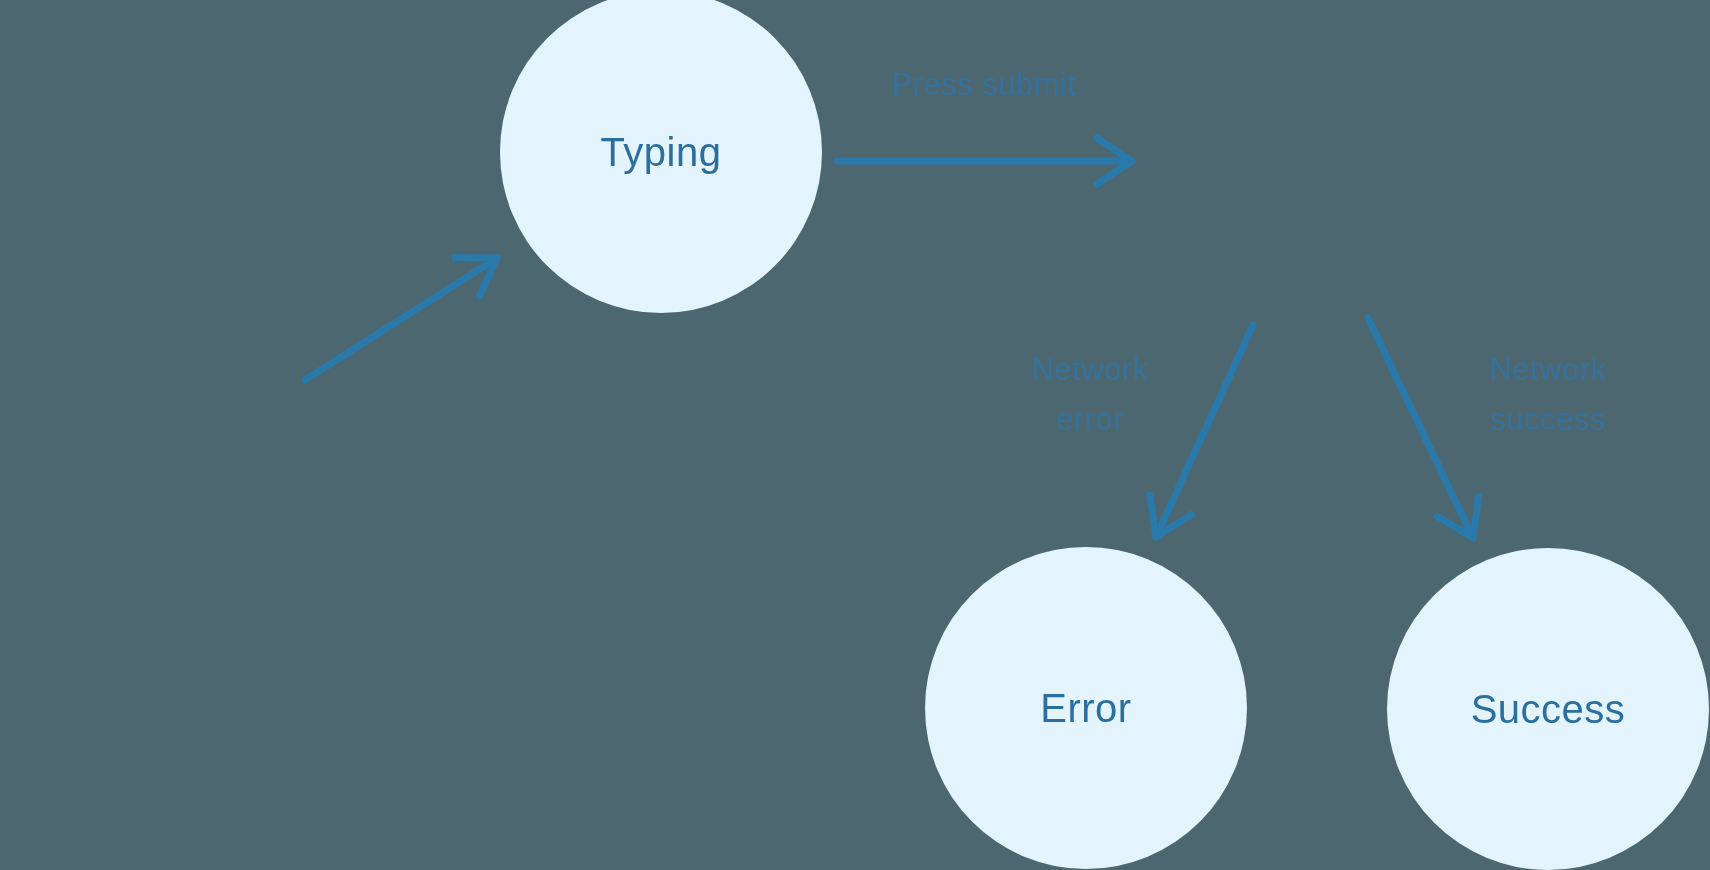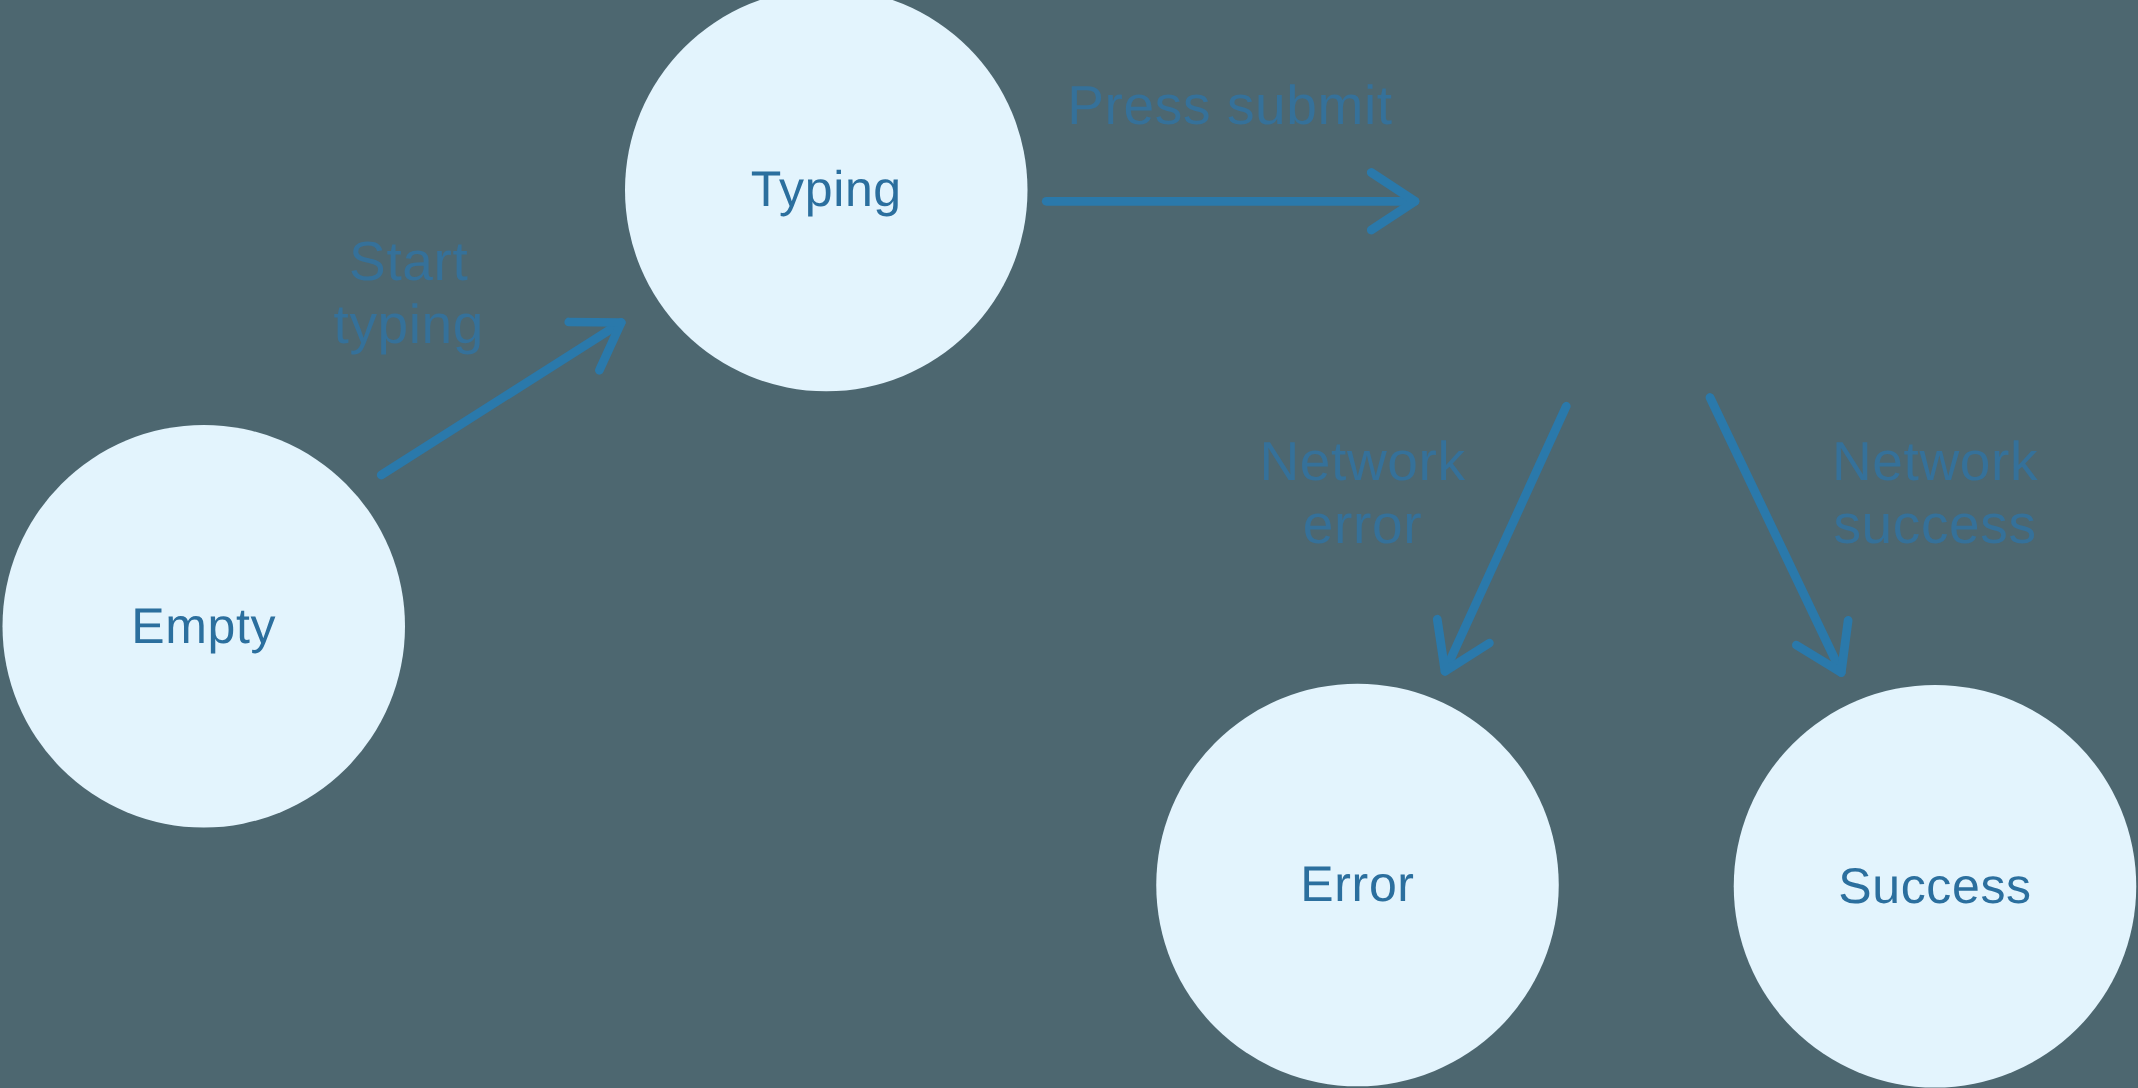--- a/index.html
+++ b/index.html
@@ -40,21 +40,21 @@
     letter-spacing: 0.5px;
   }
   .state-empty      { left: 2px;    top: 340px; }
   .state-typing     { left: 500px;  top: -9px;  }
   .state-submitting { left: 1141px; top: 3px;   }
   .state-error      { left: 925px;  top: 547px; }
   .state-success    { left: 1387px; top: 548px; }
   .edge-label {
     position: absolute;
     color: #35719a;
-    font-size: 44px;
+    font-size: 31px;
     line-height: 50px;
     letter-spacing: 0.5px;
     text-align: center;
     white-space: pre-line;
   }
   .label-start-typing    { left: 187px;  top: 185px; width: 280px; }
   .label-press-submit    { left: 784px;  top: 60px;  width: 400px; }
   .label-network-error   { left: 940px;  top: 345px; width: 300px; }
   .label-network-success { left: 1398px; top: 345px; width: 300px; }
 </style>
@@ -75,34 +75,29 @@
     <g>
       <line x1="1253" y1="325" x2="1156" y2="537"></line>
       <path d="M1191.5,514.5 L1156,537 L1149.8,495.4"></path>
     </g>
     <g>
       <line x1="1368" y1="318" x2="1473" y2="538"></line>
       <path d="M1478.5,496.3 L1473,538 L1437.1,516.1"></path>
     </g>
   </svg>
 
-  <div class="state state-empty">
-    <span>Empty</span>
-  </div>
   <div class="state state-typing">
     <span>Typing</span>
   </div>
   <div class="state state-error">
     <span>Error</span>
   </div>
   <div class="state state-success">
     <span>Success</span>
   </div>
 
-  <div class="edge-label label-start-typing">Start
-typing</div>
   <div class="edge-label label-press-submit">Press submit</div>
   <div class="edge-label label-network-error">Network
 error</div>
   <div class="edge-label label-network-success">Network
 success</div>
 
 </div>
 
 </body></html>

